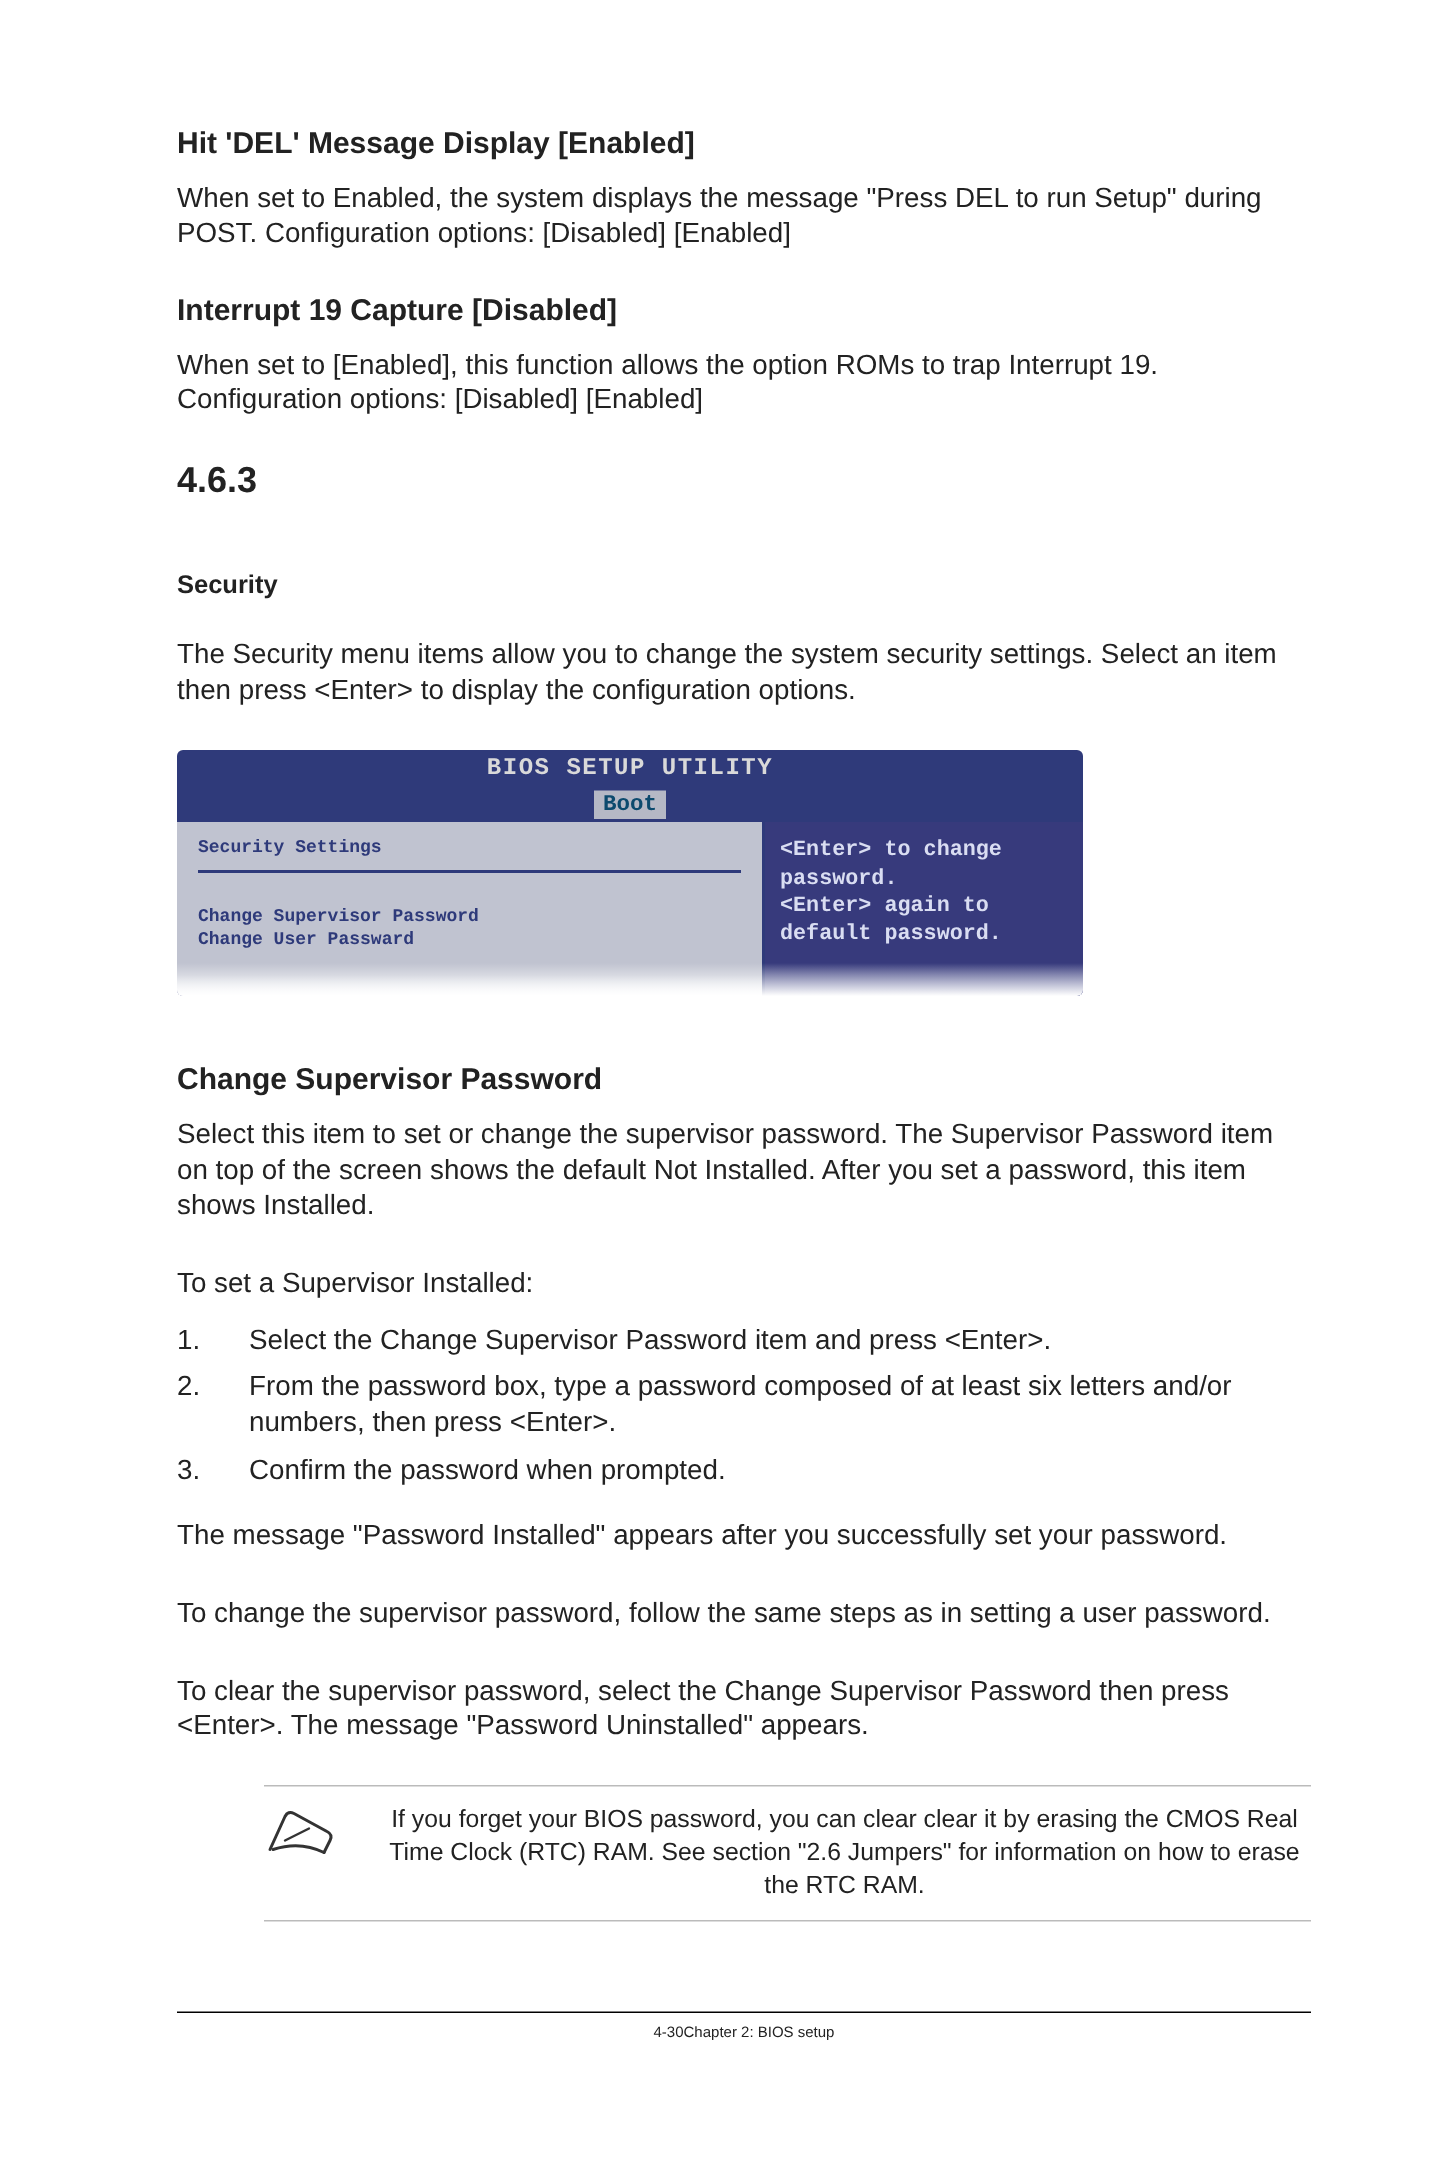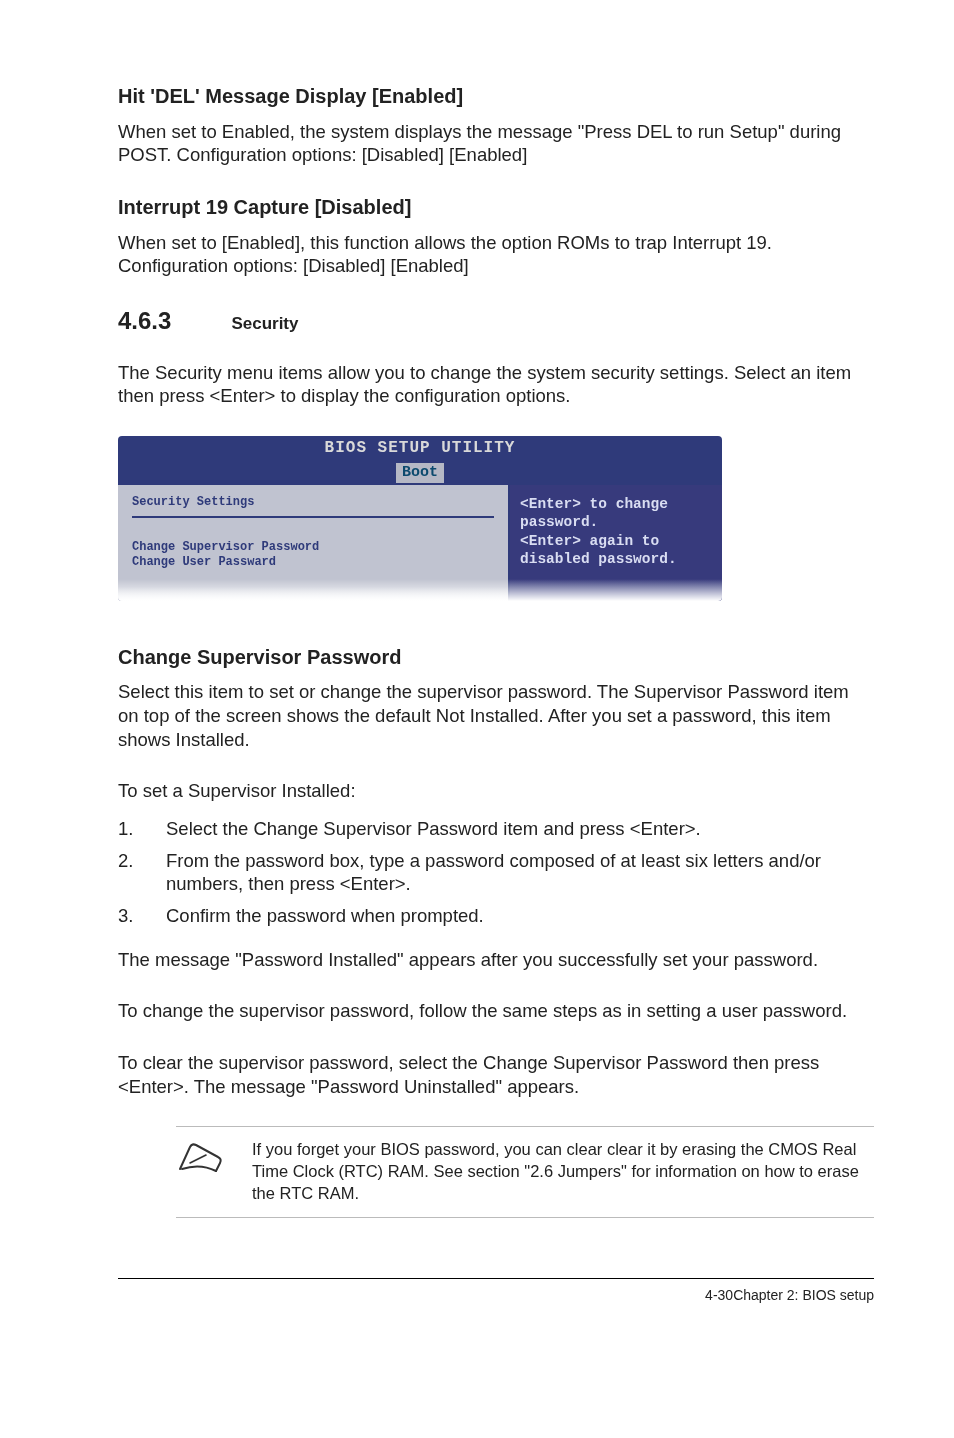--- a/index.html
+++ b/index.html
@@ -15,23 +15,24 @@
     font-weight: bold;
     font-size: 20px;
     margin-bottom: 10px;
   }
   .para {
     margin-bottom: 28px;
   }
   .h2-row {
     display: flex;
     align-items: baseline;
-    gap: 60px;
+    gap: 42px;
     margin-top: 8px;
     margin-bottom: 24px;
+    flex-direction: column;
   }
   .h2-num { font-weight: bold; font-size: 24px; }
   .h2-title { font-weight: bold; font-size: 17px; }
   .bios-box {
     margin-top: 24px;
     margin-bottom: 44px;
     border-radius: 4px;
     overflow: hidden;
     width: 604px;
   }
@@ -106,27 +107,27 @@
   .note-block {
     display: flex;
     align-items: flex-start;
     gap: 28px;
     border-top: 1px solid #bbb;
     border-bottom: 1px solid #bbb;
     padding: 12px 0 12px 0;
     margin: 22px 0 60px 58px;
   }
   .note-icon svg { width: 48px; height: 38px; }
-  .note-text { font-size: 16.5px; line-height: 1.32; }
+  .note-text { font-size: 16.5px; line-height: 1.32; text-align: center; }
   .footer {
     display: flex;
-    justify-content: flex-end;
+    justify-content: center;
     border-top: 1px solid #000;
     padding-top: 8px;
-    font-size: 14px;
+    font-size: 10px;
   }
 </style>
 </head>
 <body>
 
 <div class="h3">Hit 'DEL' Message Display [Enabled]</div>
 <div class="para">When set to Enabled, the system displays the message "Press DEL to run Setup" during POST. Configuration options: [Disabled] [Enabled]</div>
 
 <div class="h3">Interrupt 19 Capture [Disabled]</div>
 <div class="para">When set to [Enabled], this function allows the option ROMs to trap Interrupt 19. Configuration options: [Disabled] [Enabled]</div>
@@ -147,21 +148,21 @@
       <div class="sec-head">Security Settings</div>
       <hr>
       <div class="blank"></div>
       <div class="bios-kv">Change Supervisor Password</div>
       <div class="bios-kv">Change User Passward</div>
     </div>
     <div class="bios-right">
       <div>&lt;Enter&gt; to change</div>
       <div>password.</div>
       <div>&lt;Enter&gt; again to</div>
-      <div>disabled password.</div>
+      <div>default password.</div>
     </div>
     <div class="bios-fade"></div>
   </div>
 </div>
 
 <div class="h3">Change Supervisor Password</div>
 <div class="para">Select this item to set or change the supervisor password. The Supervisor Password item on top of the screen shows the default Not Installed. After you set a password, this item shows Installed.</div>
 <div class="para" style="margin-bottom:12px">To set a Supervisor Installed:</div>
 
 <div class="ol">

